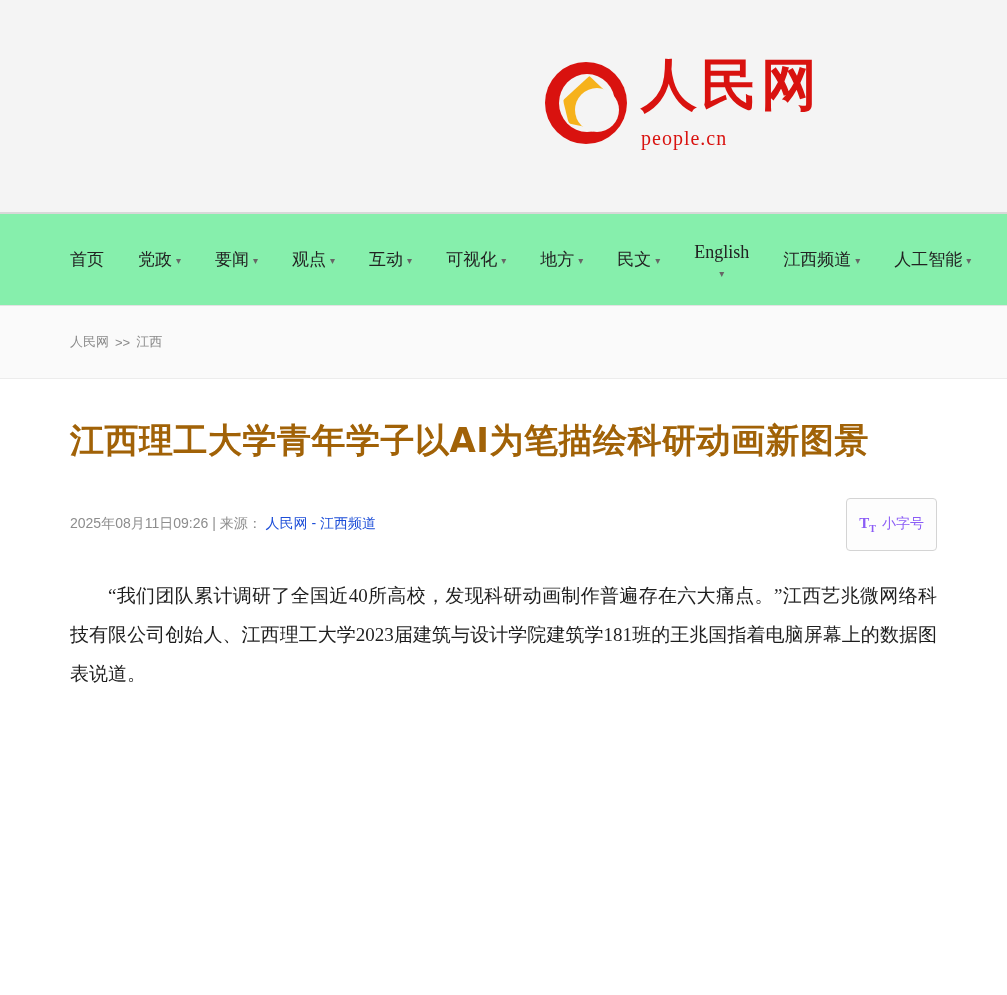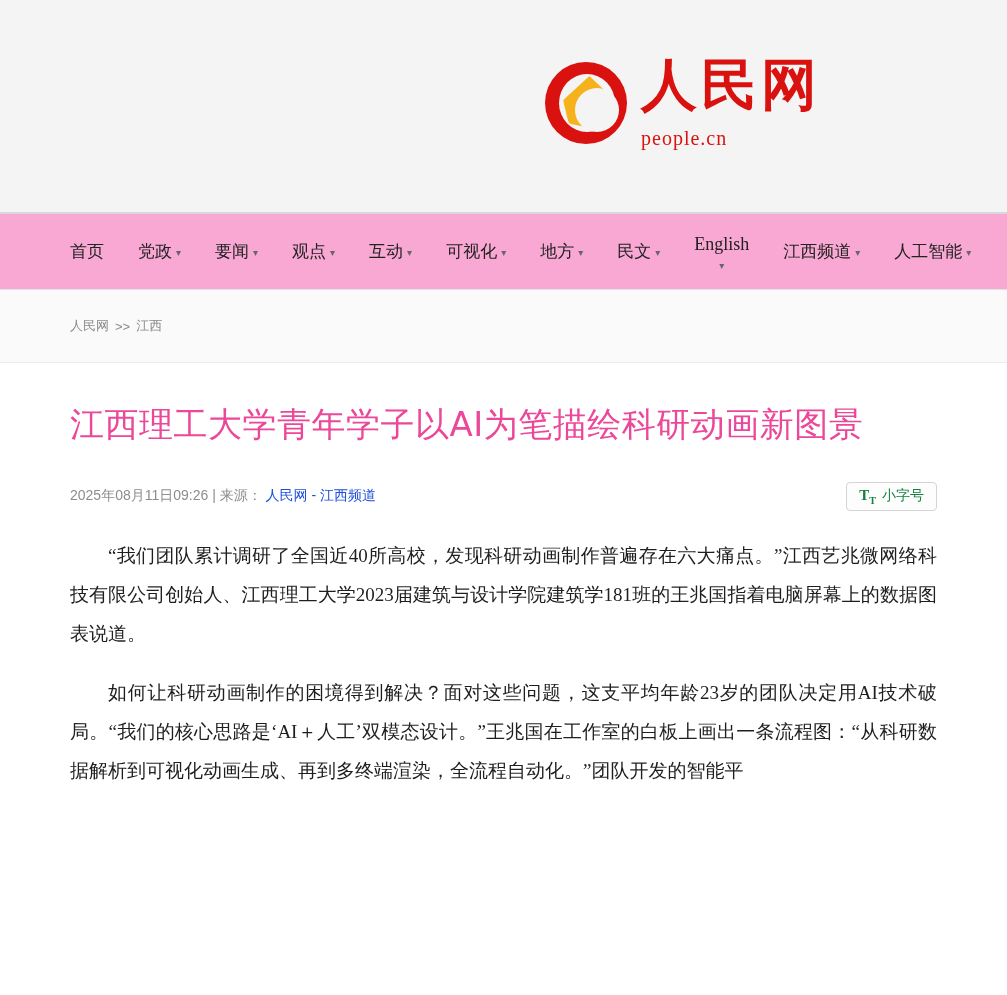--- a/index.html
+++ b/index.html
@@ -86,22 +86,22 @@
   .logo-en {
     font-size: 20px;
     color: #d9120f;
     letter-spacing: 1px;
     margin-top: 12px;
     font-family: "Liberation Serif", serif;
   }
 
   
   .nav-band {
-    height: 76px;
-    background: #f9a8d4;
+    height: 92px;
+    background: #86efac;
     border-bottom: 1px solid #e3e3e3;
     display: flex;
     align-items: center;
     padding-left: 70px;
     overflow: hidden;
   }
   .nav-item {
     display: flex;
     align-items: center;
     gap: 4px;
@@ -132,22 +132,22 @@
   .crumb-sep { margin: 0 6px; }
 
   
   .article {
     padding: 0 70px;
     border-top: 1px solid #ececec;
   }
   .title {
     font-size: 34px;
     line-height: 1.38;
-    font-weight: normal;
-    color: #ec4899;
+    font-weight: bold;
+    color: #a16207;
     margin: 38px 0 0 0;
     letter-spacing: 0.5px;
     font-family: "DejaVu Sans", sans-serif;
   }
   .meta-row {
     display: flex;
     align-items: center;
     justify-content: space-between;
     margin-top: 34px;
   }
@@ -156,23 +156,23 @@
     color: #8d8d8d;
   }
   .meta .src { color: #1d4ed8; }
   .fontsize-btn {
     display: flex;
     align-items: center;
     gap: 6px;
     border: 1px solid #d4d4d4;
     border-radius: 4px;
     background: #fdfdfd;
-    padding: 4px 12px;
+    padding: 16px 12px;
     font-size: 14px;
-    color: #15803d;
+    color: #8b5cf6;
     cursor: pointer;
   }
   .fontsize-btn .tt {
     font-family: "Liberation Serif", serif;
     font-size: 15px;
     font-weight: bold;
   }
   .fontsize-btn .tt sub { font-size: 10px; }
 
   .body-text {
@@ -269,15 +269,14 @@
       <span class="src">人民网 - 江西频道</span>
     </div>
     <div class="fontsize-btn">
       <span class="tt">T<sub>T</sub></span>
       <span>小字号</span>
     </div>
   </div>
 
   <div class="body-text">
     <p>“我们团队累计调研了全国近40所高校，发现科研动画制作普遍存在六大痛点。”江西艺兆微网络科技有限公司创始人、江西理工大学2023届建筑与设计学院建筑学181班的王兆国指着电脑屏幕上的数据图表说道。</p>
-    <p>如何让科研动画制作的困境得到解决？面对这些问题，这支平均年龄23岁的团队决定用AI技术破局。“我们的核心思路是‘AI＋人工’双模态设计。”王兆国在工作室的白板上画出一条流程图：“从科研数据解析到可视化动画生成、再到多终端渲染，全流程自动化。”团队开发的智能平</p>
   </div>
 </div>
 
 </body></html>

